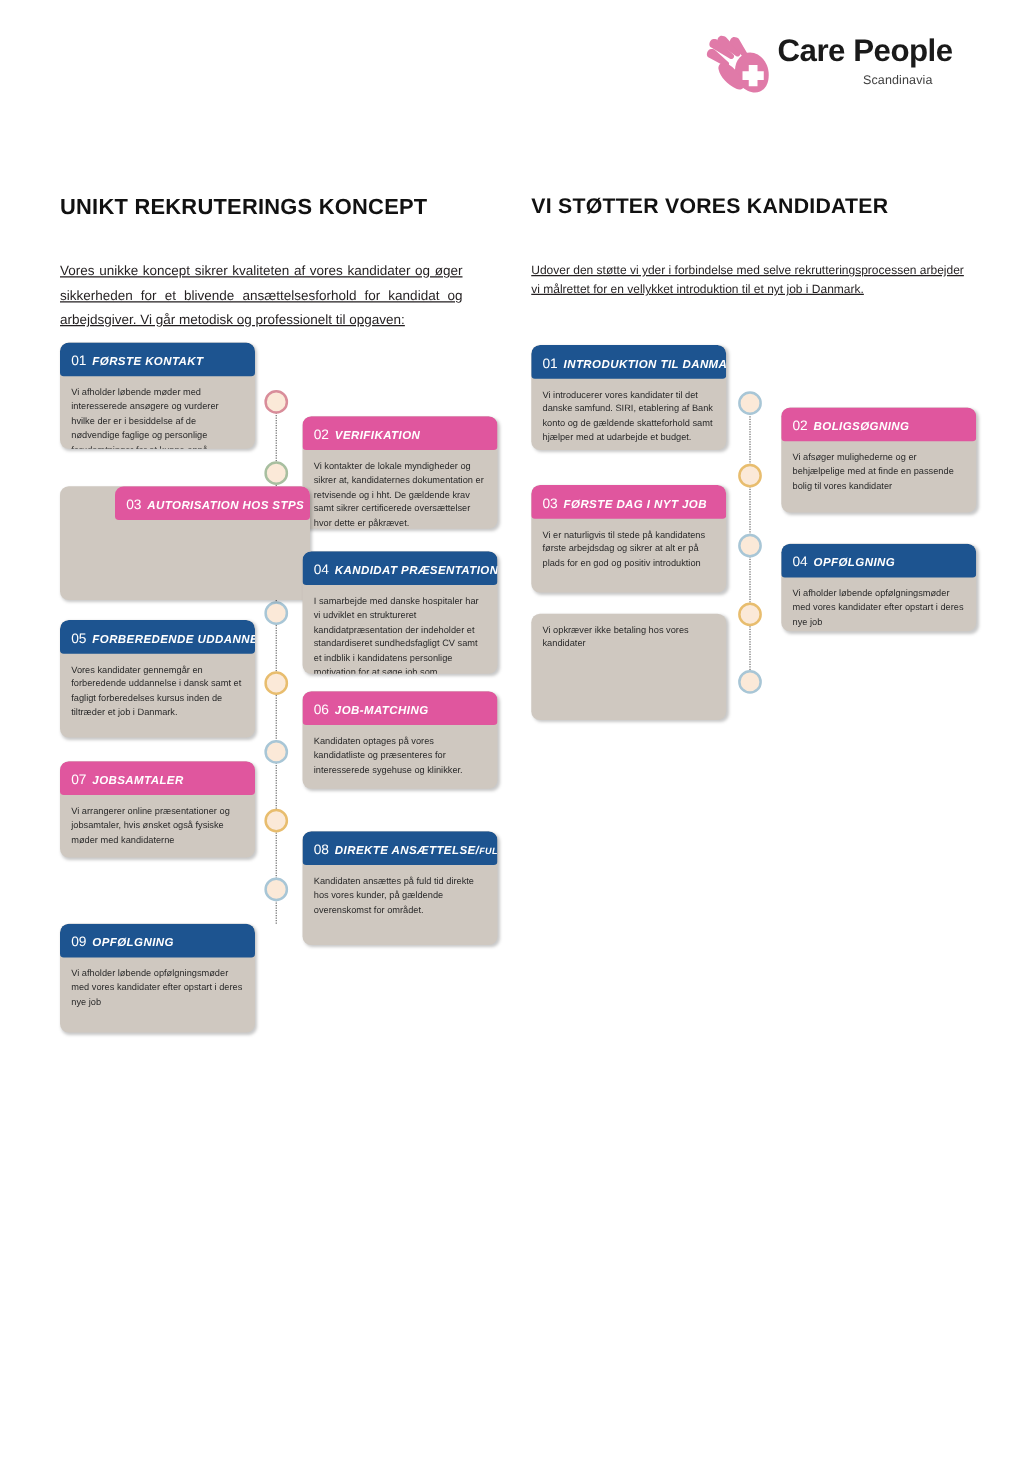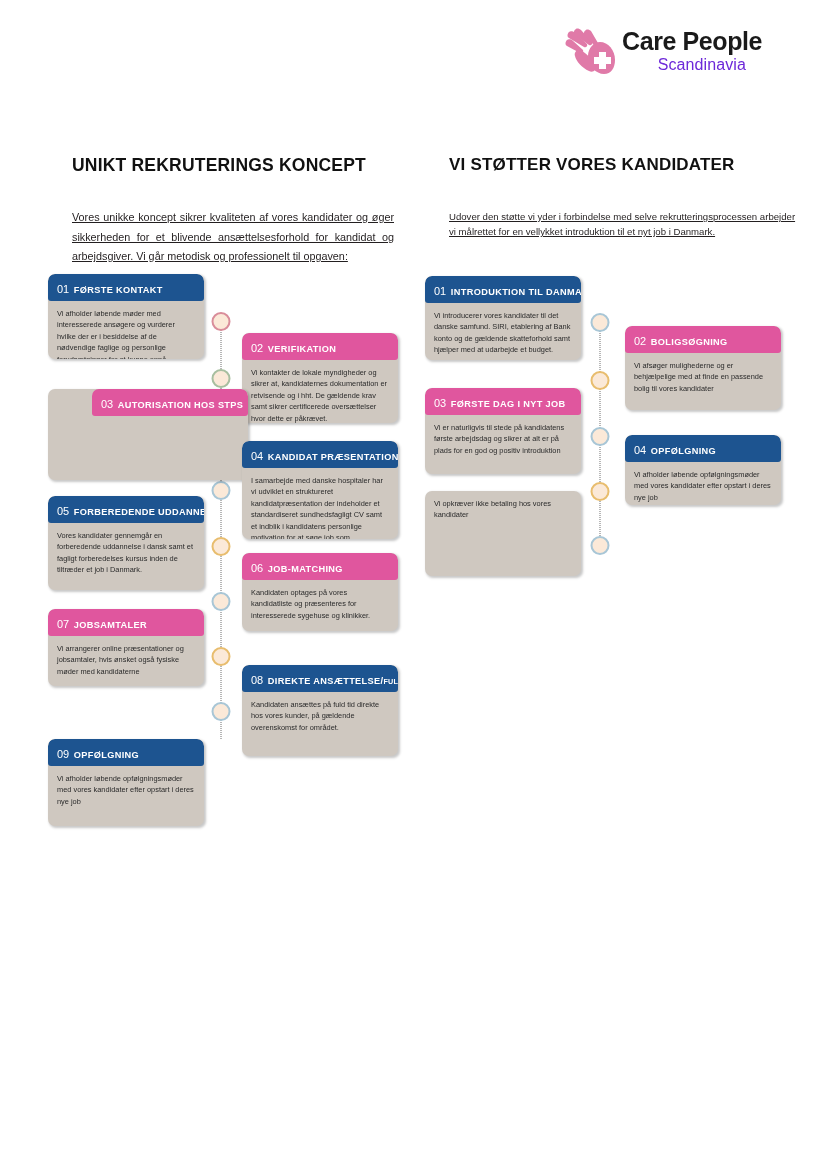--- a/index.html
+++ b/index.html
@@ -38,32 +38,31 @@
   }
   #logo .logo-name {
     font-size: 25px;
     font-weight: bold;
     color: #1a1a1a;
     letter-spacing: -0.4px;
     line-height: 30px;
     white-space: nowrap;
   }
   #logo .logo-sub {
-    font-size: 16px;
-    color: #6d28d9;
+    font-size: 10px;
+    color: #404040;
     line-height: 17px;
     text-align: right;
     width: 124px;
     letter-spacing: 0.1px;
   }
 
   
   .section {
     position: absolute;
-    margin-left: 24px;
   }
   #section-left  { left: 48px;  top: 155px; width: 360px; }
   #section-right { left: 425px; top: 155px; width: 360px; }
 
   .sec-title {
     font-size: 17.5px;
     font-weight: bold;
     color: #111111;
     letter-spacing: 0.2px;
     margin: 0;
@@ -115,20 +114,21 @@
   .card-num {
     font-size: 11px;
     font-weight: normal;
     letter-spacing: -0.2px;
   }
   .card-title {
     font-size: 9.2px;
     font-weight: bold;
     letter-spacing: 0.35px;
     margin-left: 5px;
+    font-style: italic;
   }
   .card-title .small {
     font-size: 7.2px;
     letter-spacing: 0.3px;
   }
   .card-body {
     font-size: 7.4px;
     color: #2a2a2a;
     line-height: 11.4px;
     padding: 7px 9px 8px 9px;

